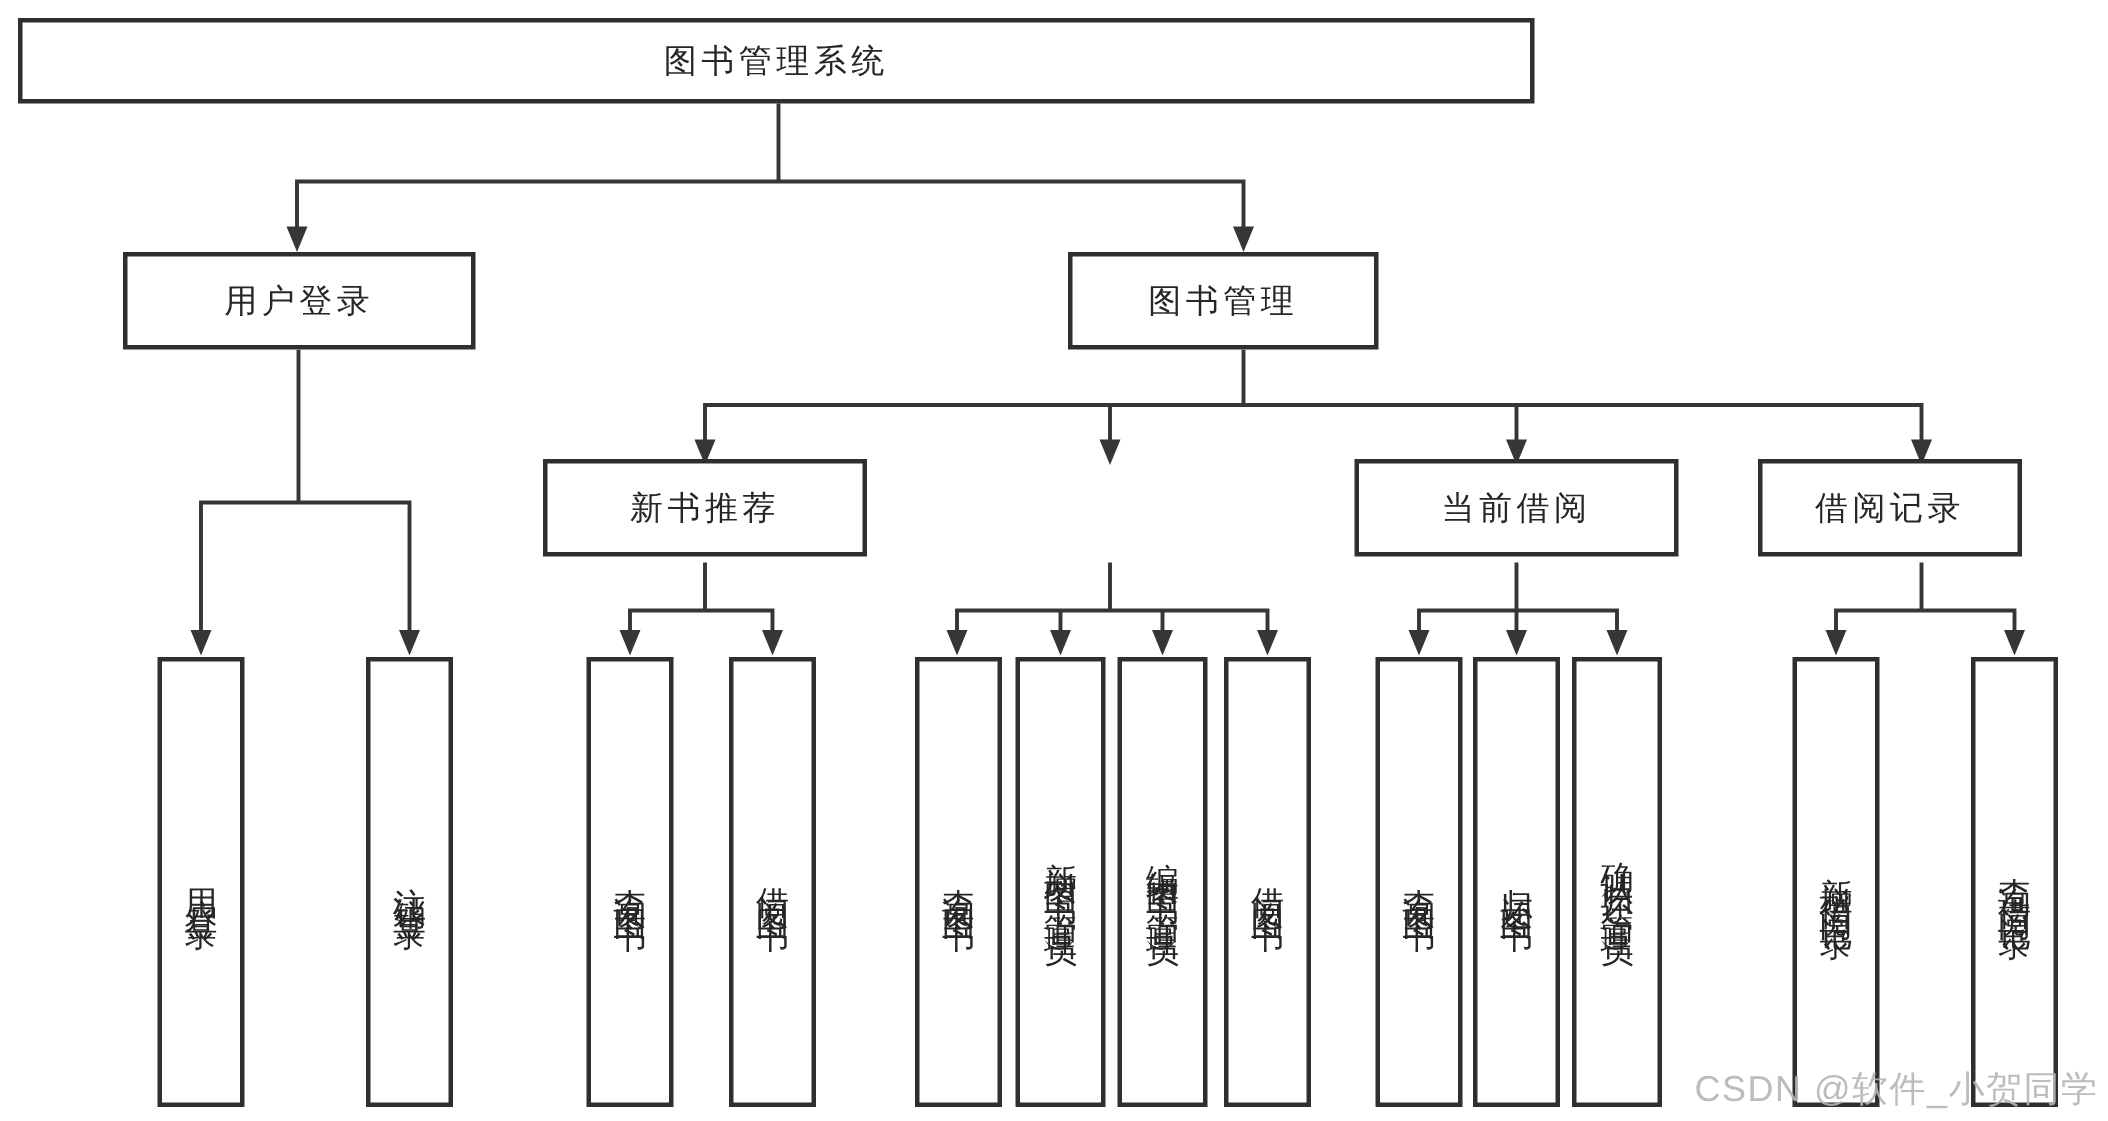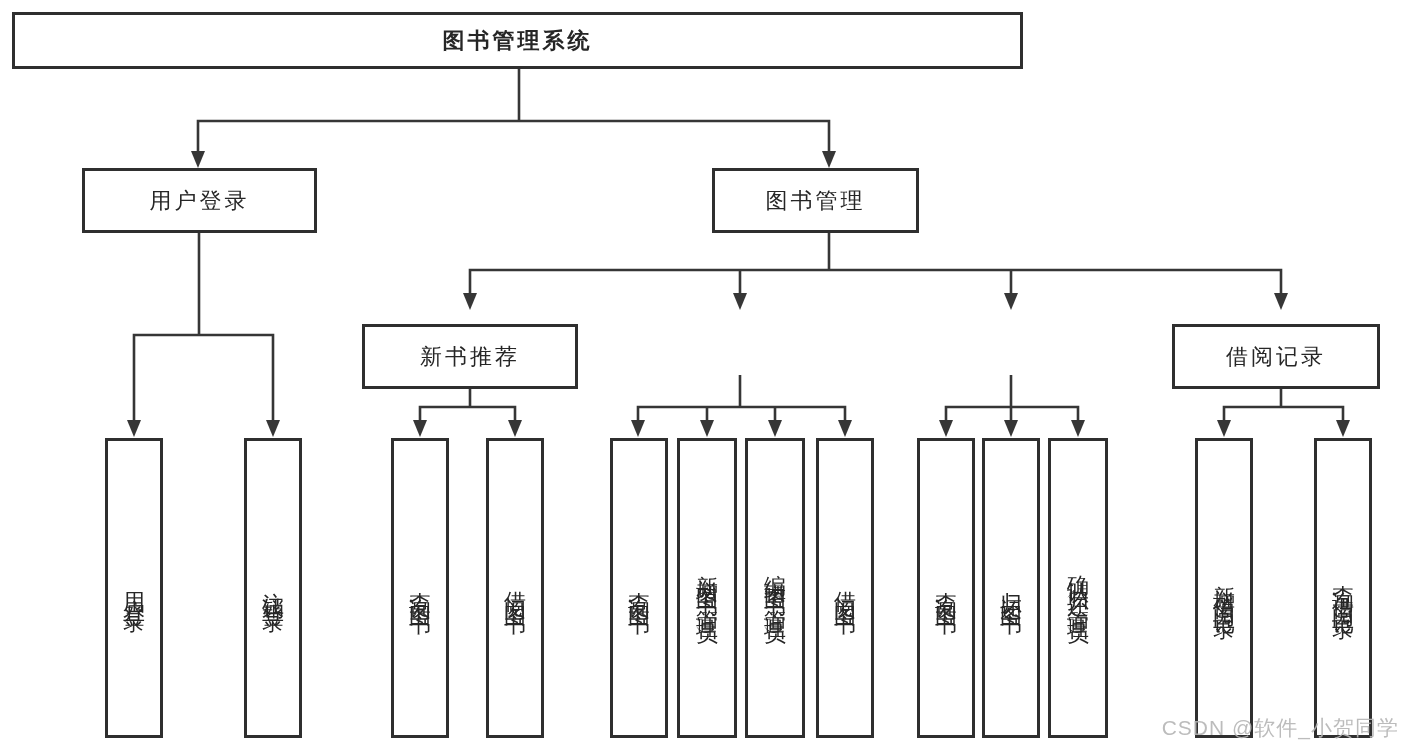--- a/index.html
+++ b/index.html
@@ -43,30 +43,30 @@
   }
   .vlabel {
     writing-mode: vertical-rl;
     text-orientation: mixed;
     font-size: 22px;
     color: #262626;
     letter-spacing: 7px;
     line-height: 1;
     white-space: nowrap;
   }
-  .root-node    { left: 12px;  top: 12px;  width: 1011px; height: 57px; font-weight: bold; }
+  .root-node    { left: 12px;  top: 12px;  width: 1011px; height: 57px; }
   .l2-node     { top: 168px; height: 65px; }
-  .l3-node     { top: 324px; height: 65px; }
+  .l3-node     { top: 306px; height: 65px; }
   .leaf-node   { top: 438px; height: 300px; width: 58px; }
   .watermark {
     position: absolute;
     right: 6px;
     bottom: 5px;
     z-index: 5;
-    font-size: 21px;
+    font-size: 24px;
     letter-spacing: 1px;
     color: #b5b5b5;
     opacity: 0.9;
     white-space: nowrap;
   }
 </style>
 </head>
 <body>
 
 <div class="stage">
@@ -121,21 +121,24 @@
   <div class="node l2-node" style="left:82px; width:235px;">
     <span class="hlabel">用户登录</span>
   </div>
   <div class="node l2-node" style="left:712px; width:207px;">
     <span class="hlabel">图书管理</span>
   </div>
 
   <div class="node l3-node" style="left:362px; width:216px;">
     <span class="hlabel">新书推荐</span>
   </div>
-  <div class="node l3-node" style="left:1172px; width:208px;">
+  <div class="node l3-node" style="left:903px; width:216px;">
+    <span class="hlabel">当前借阅</span>
+  </div>
+  <div class="node l3-node" style="left:1172px; width:176px;">
     <span class="hlabel">借阅记录</span>
   </div>
 
   <div class="node leaf-node" style="left:105px;">
     <span class="vlabel">用户登录</span>
   </div>
   <div class="node leaf-node" style="left:244px;">
     <span class="vlabel">注销登录</span>
   </div>
 

